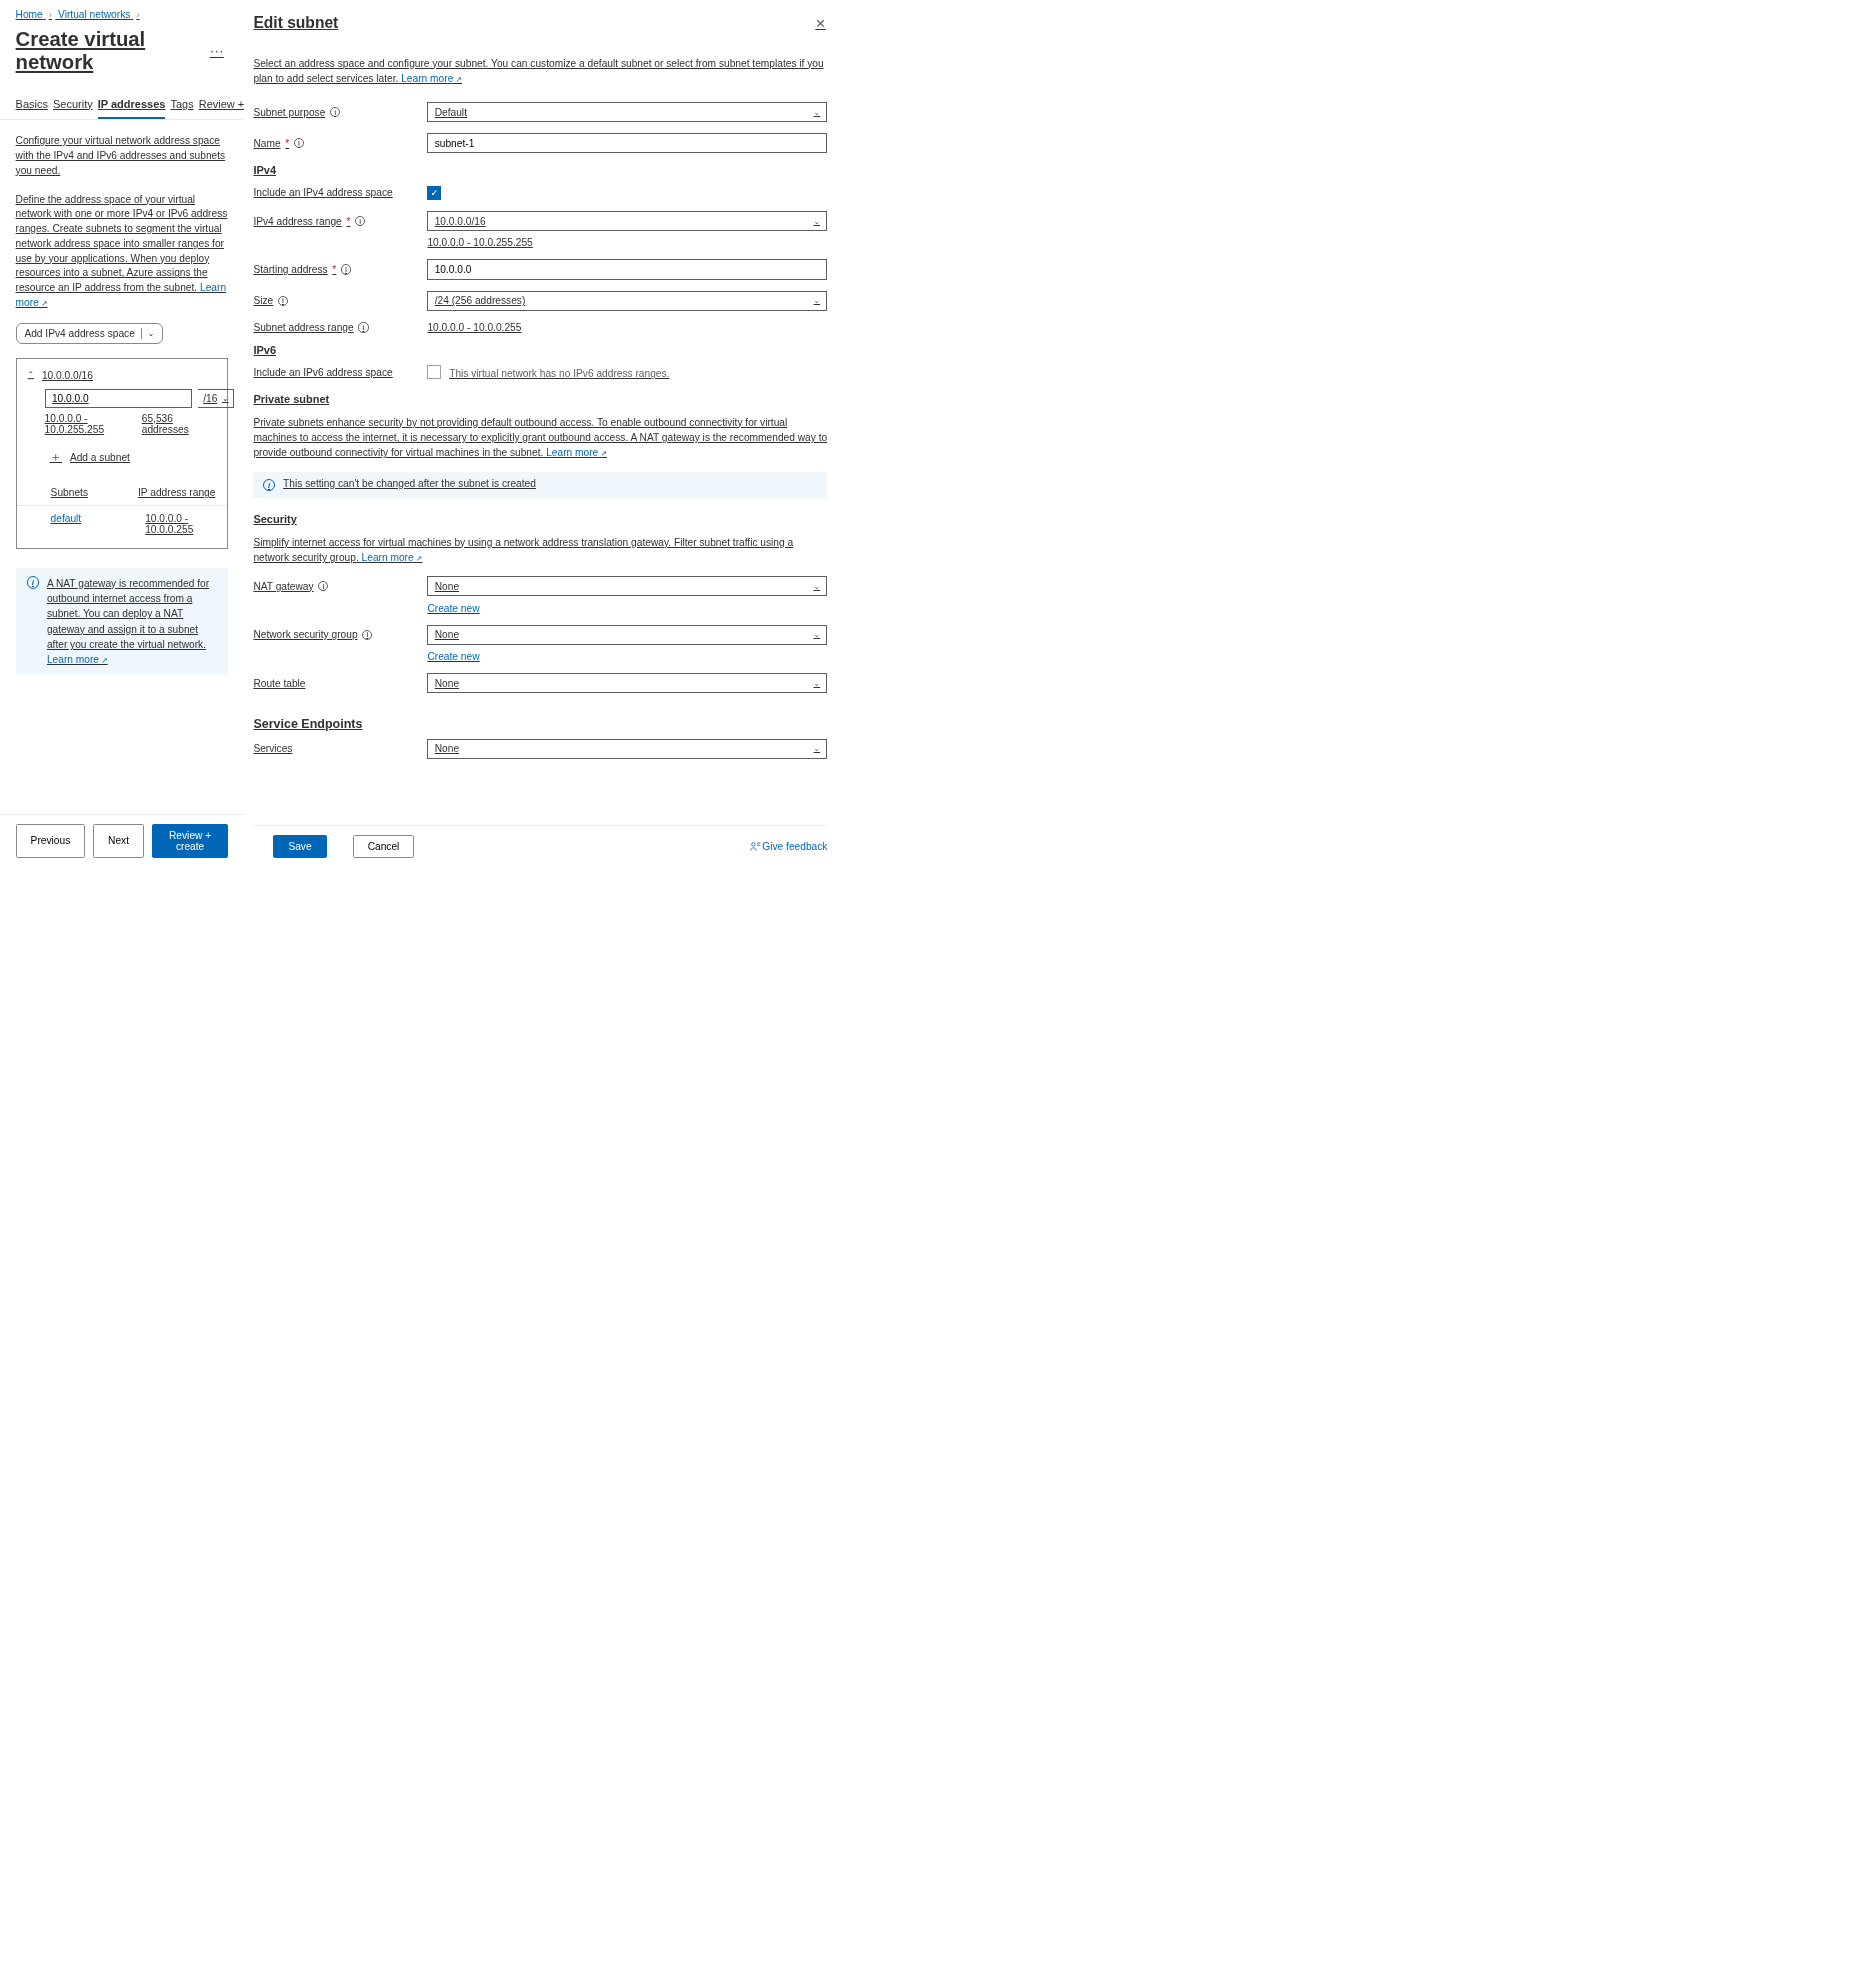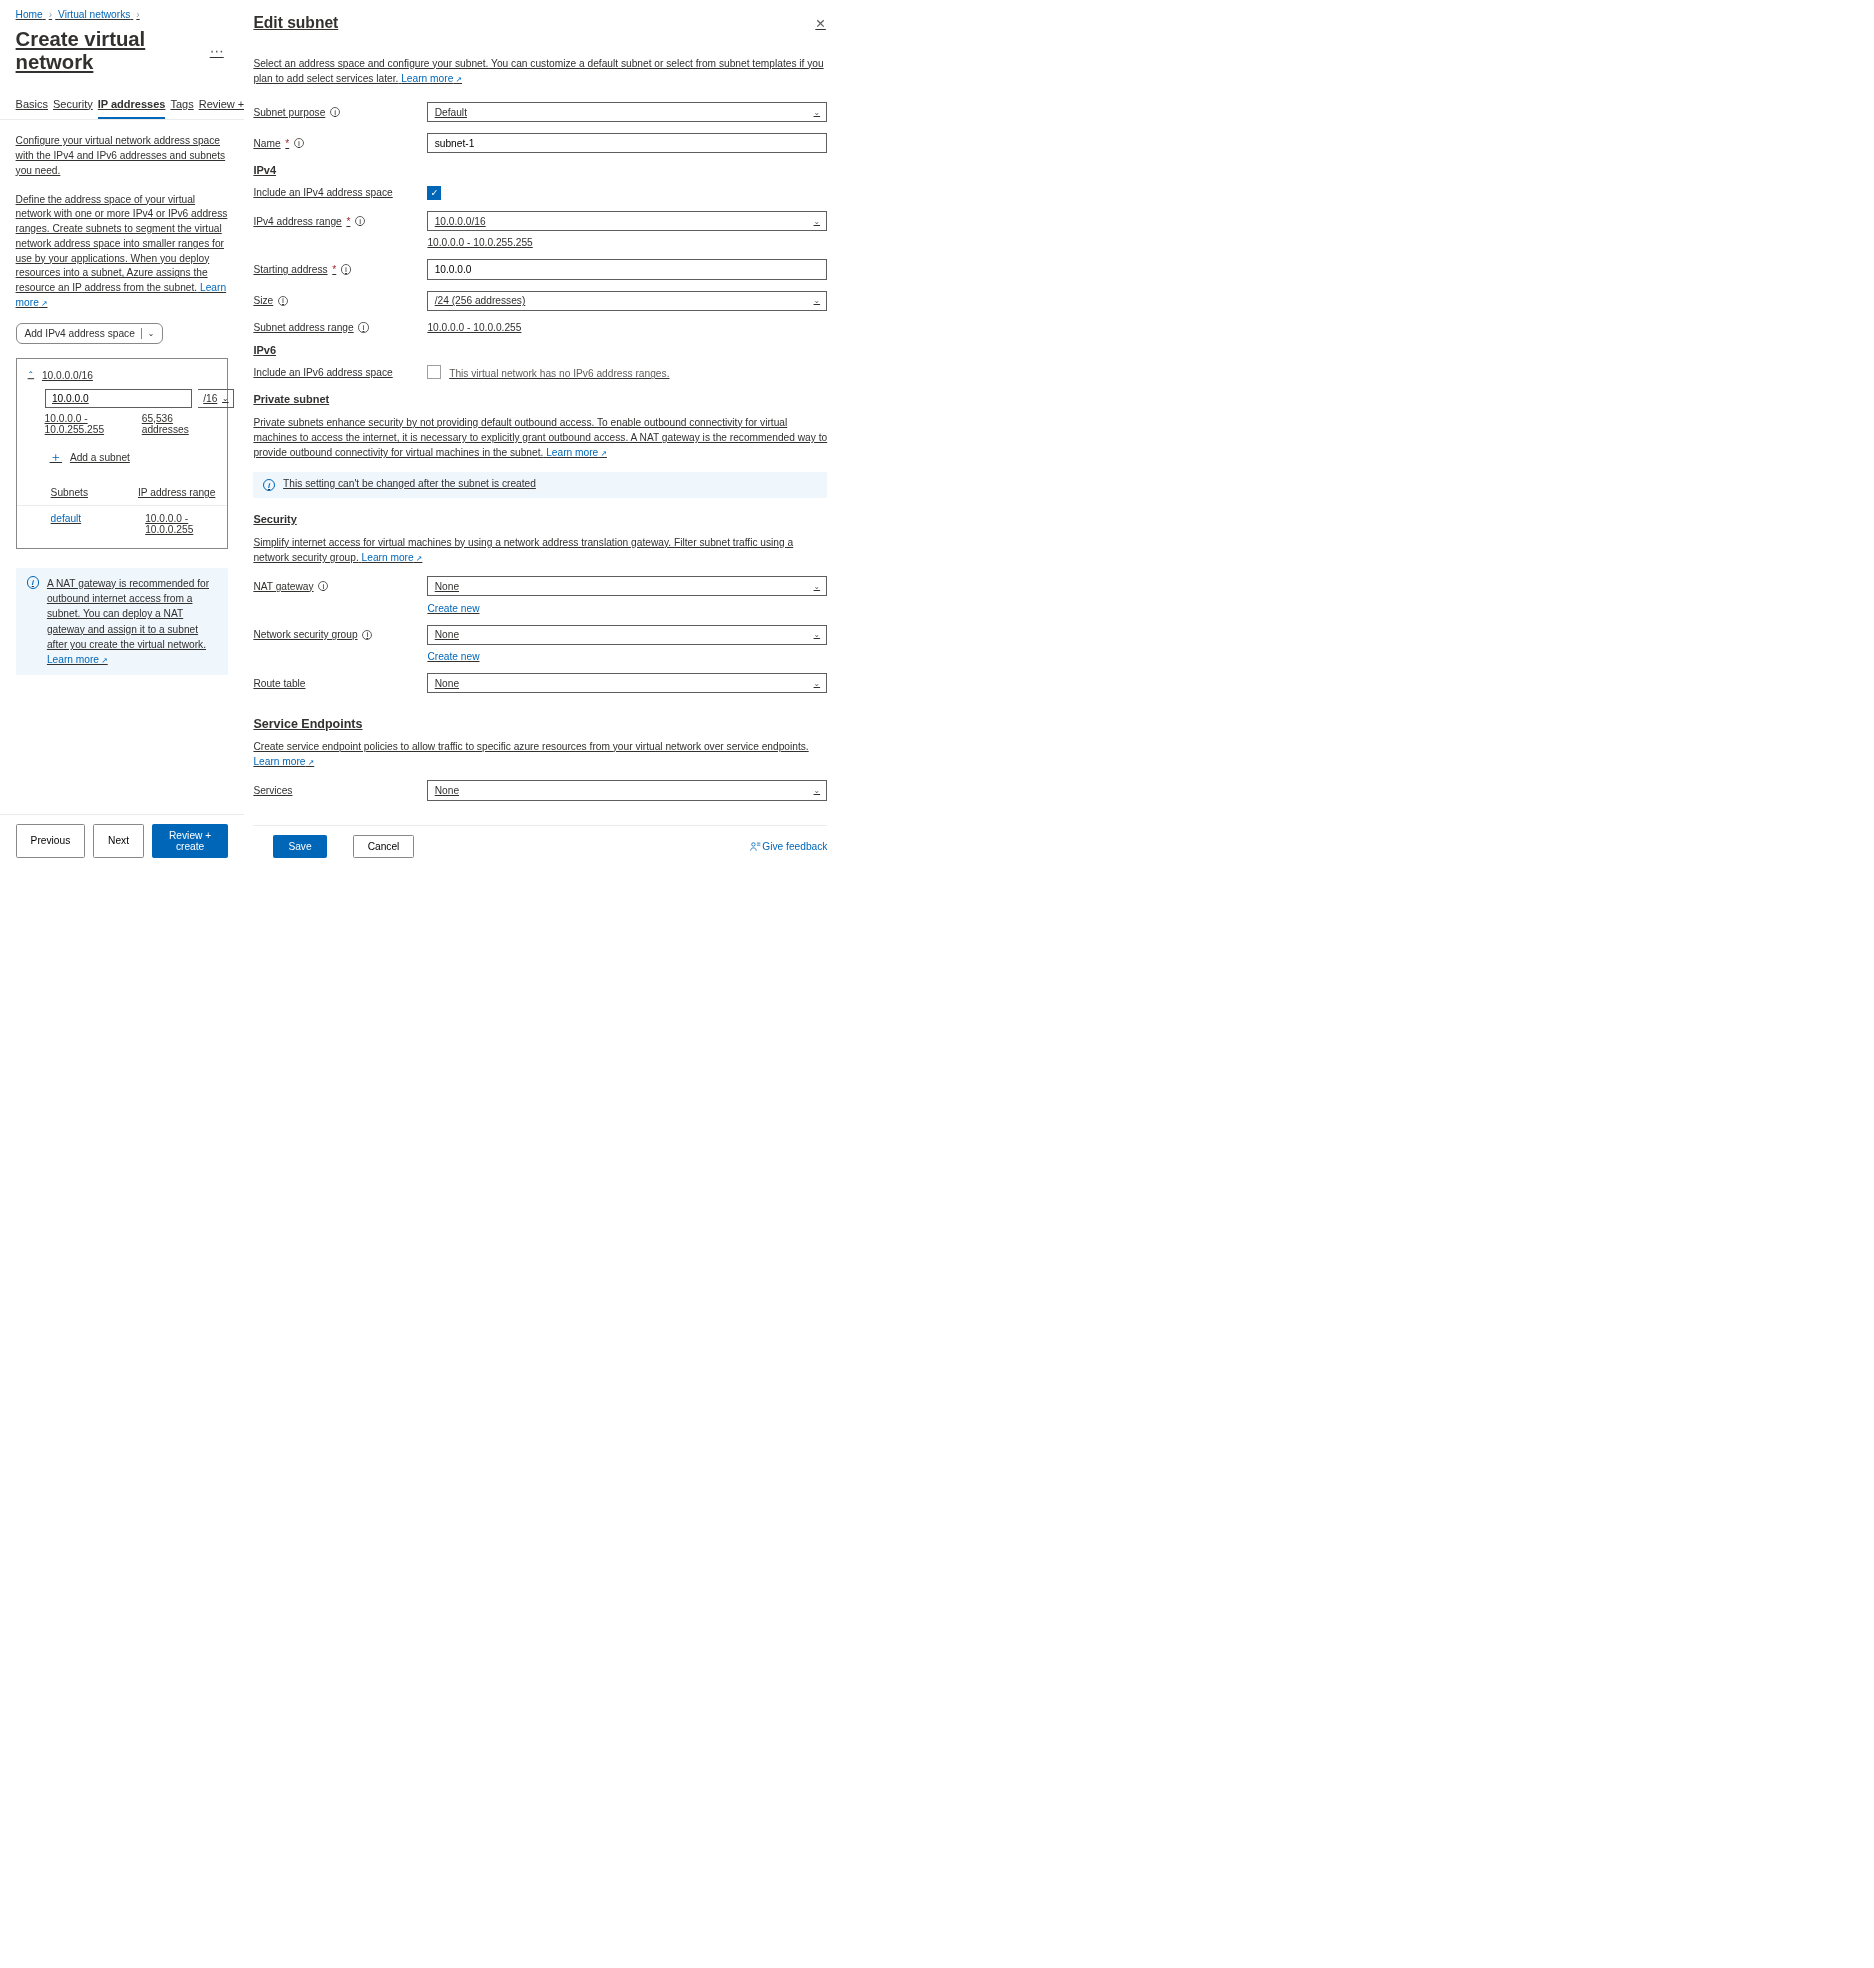--- a/index.html
+++ b/index.html
@@ -345,24 +345,20 @@
       </div>
       <div class="field-ctrl">
         <div class="select">
           <span>None</span>
             <span class="chev-d">⌄</span>
         </div>
       </div>
     </div>
 
     <div class="section-head big">Service Endpoints</div>
-    <p class="sub-desc">
-      <span>Create service endpoint policies to allow traffic to specific azure resources from your virtual network over service endpoints.</span>
-      <a class="link-ext">Learn more</a>
-    </p>
 
     <div class="field" style="margin-bottom:47px;">
       <div class="field-label-col">
         <span>Services</span>
       </div>
       <div class="field-ctrl">
         <div class="select">
           <span>None</span>
             <span class="chev-d">⌄</span>
         </div>

